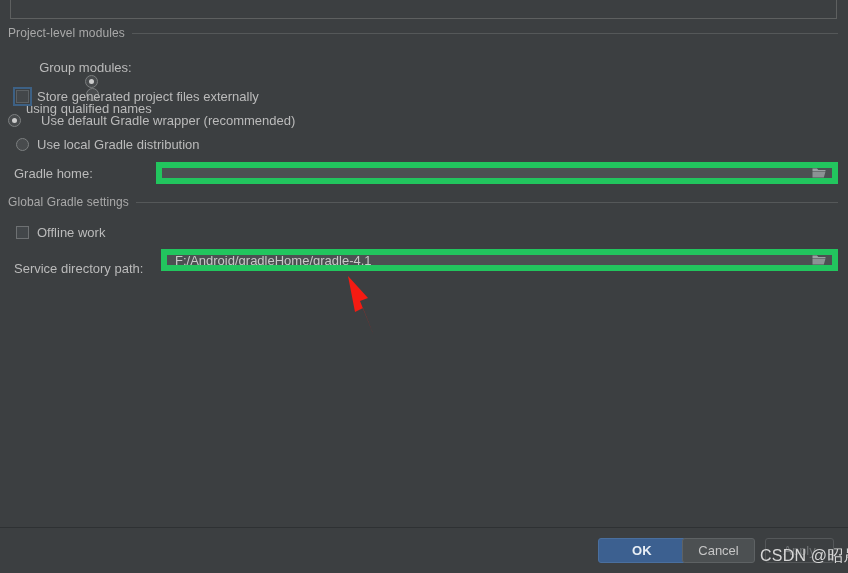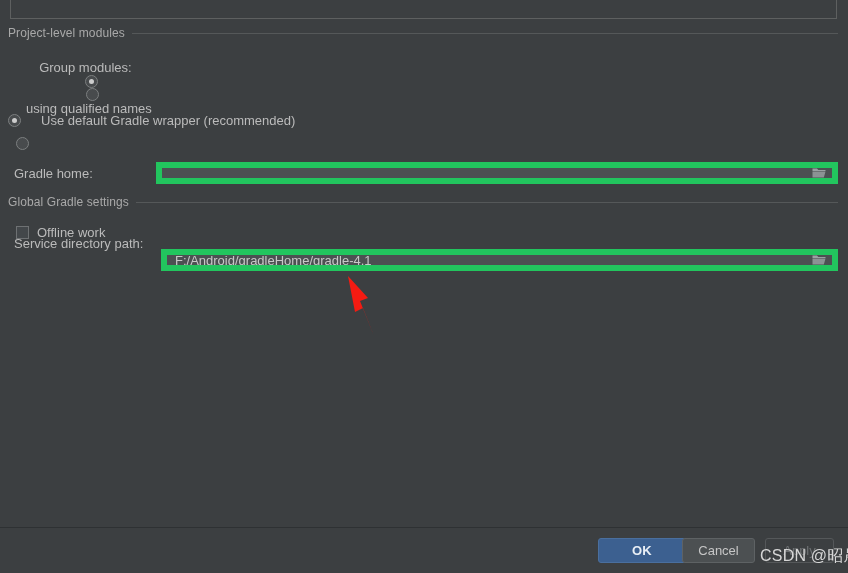--- a/index.html
+++ b/index.html
@@ -201,28 +201,33 @@
     <span class="g-line"></span>
   </div>
 
   <div class="row" style="left:19px; top:60px; gap:0;flex-direction:column;">
     <span class="label">Group modules:</span>
     <span class="radio checked" style="margin-left:12px;"></span>
     <span class="radio" style="margin-left:14px;"></span>
     <span class="label" style="margin-left:7px;">using qualified names</span>
   </div>
 
+  <div class="row" style="left:16px; top:89px; gap:0;">
+    <span class="checkbox focused"></span>
+    <span class="label" style="margin-left:8px;">Store generated project files externally</span>
+  </div>
 
   <div class="row" style="left:8px; top:113px; gap:12px;align-items:center;">
     <span class="radio checked"></span>
     <span class="label" style="margin-left:8px;">Use default Gradle wrapper (recommended)</span>
   </div>
 
   <div class="row" style="left:16px; top:137px; gap:0;">
     <span class="radio"></span>
+    <span class="label" style="margin-left:8px;">Use local Gradle distribution</span>
   </div>
 
   <div class="row" style="left:14px; top:166px;">
     <span class="label">Gradle home:</span>
   </div>
   <div class="field" style="position:absolute; left:156px; top:162px; width:682px;">
     <span class="value"></span>
     <span class="browse">
       <svg width="14" height="12" viewBox="0 0 14 12" aria-hidden="true">
         <path d="M0.5 1.5 L5 1.5 L6.3 3 L13.5 3 L13.5 4 L0.5 4 Z" fill="#9aa0a2"></path>
@@ -234,21 +239,21 @@
   <div class="group-header" style="top:194px;">
     <span class="g-label">Global Gradle settings</span>
     <span class="g-line"></span>
   </div>
 
   <div class="row" style="left:16px; top:225px; gap:0;">
     <span class="checkbox"></span>
     <span class="label" style="margin-left:8px;">Offline work</span>
   </div>
 
-  <div class="row" style="left:14px; top:236px;">
+  <div class="row" style="left:14px; top:261px;">
     <span class="label">Service directory path:</span>
   </div>
   <div class="field" style="position:absolute; left:161px; top:249px; width:677px;">
     <span class="value">F:/Android/gradleHome/gradle-4.1</span>
     <span class="browse">
       <svg width="14" height="12" viewBox="0 0 14 12" aria-hidden="true">
         <path d="M0.5 1.5 L5 1.5 L6.3 3 L13.5 3 L13.5 4 L0.5 4 Z" fill="#9aa0a2"></path>
         <path d="M0.5 4.6 L13.5 4.6 L11.8 10.5 L0.5 10.5 Z" fill="#8c9294"></path>
       </svg>
     </span>

